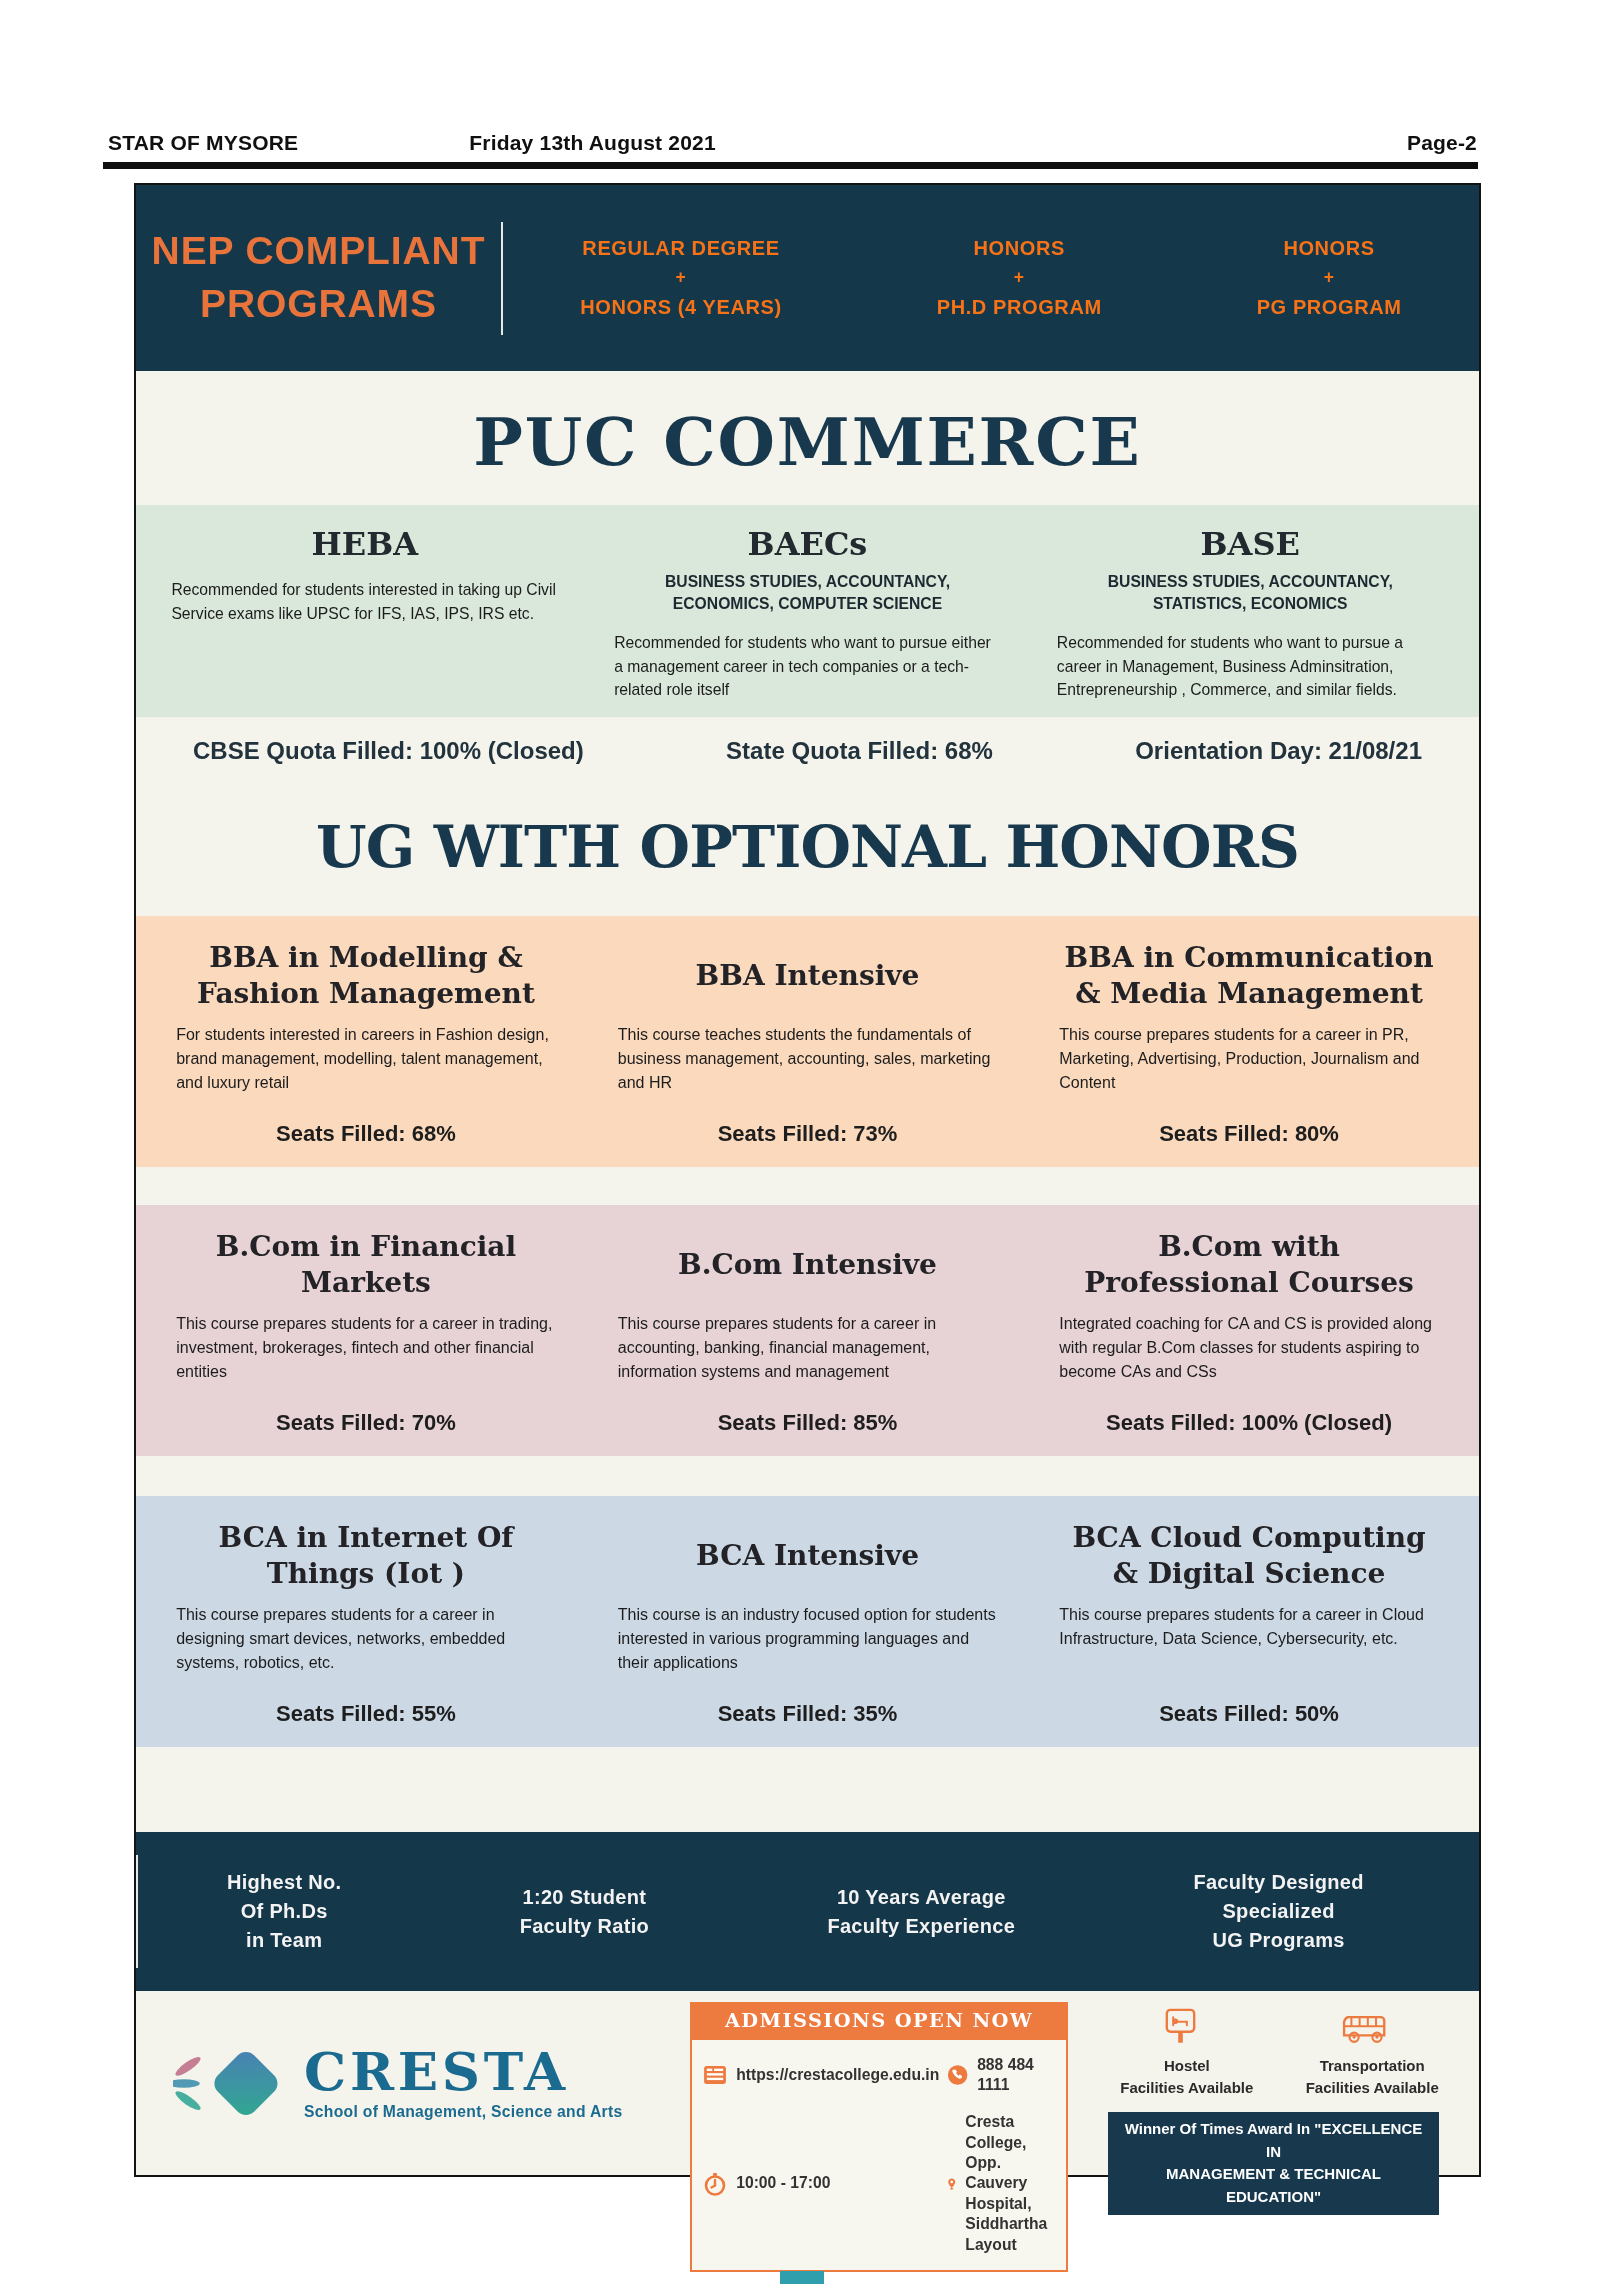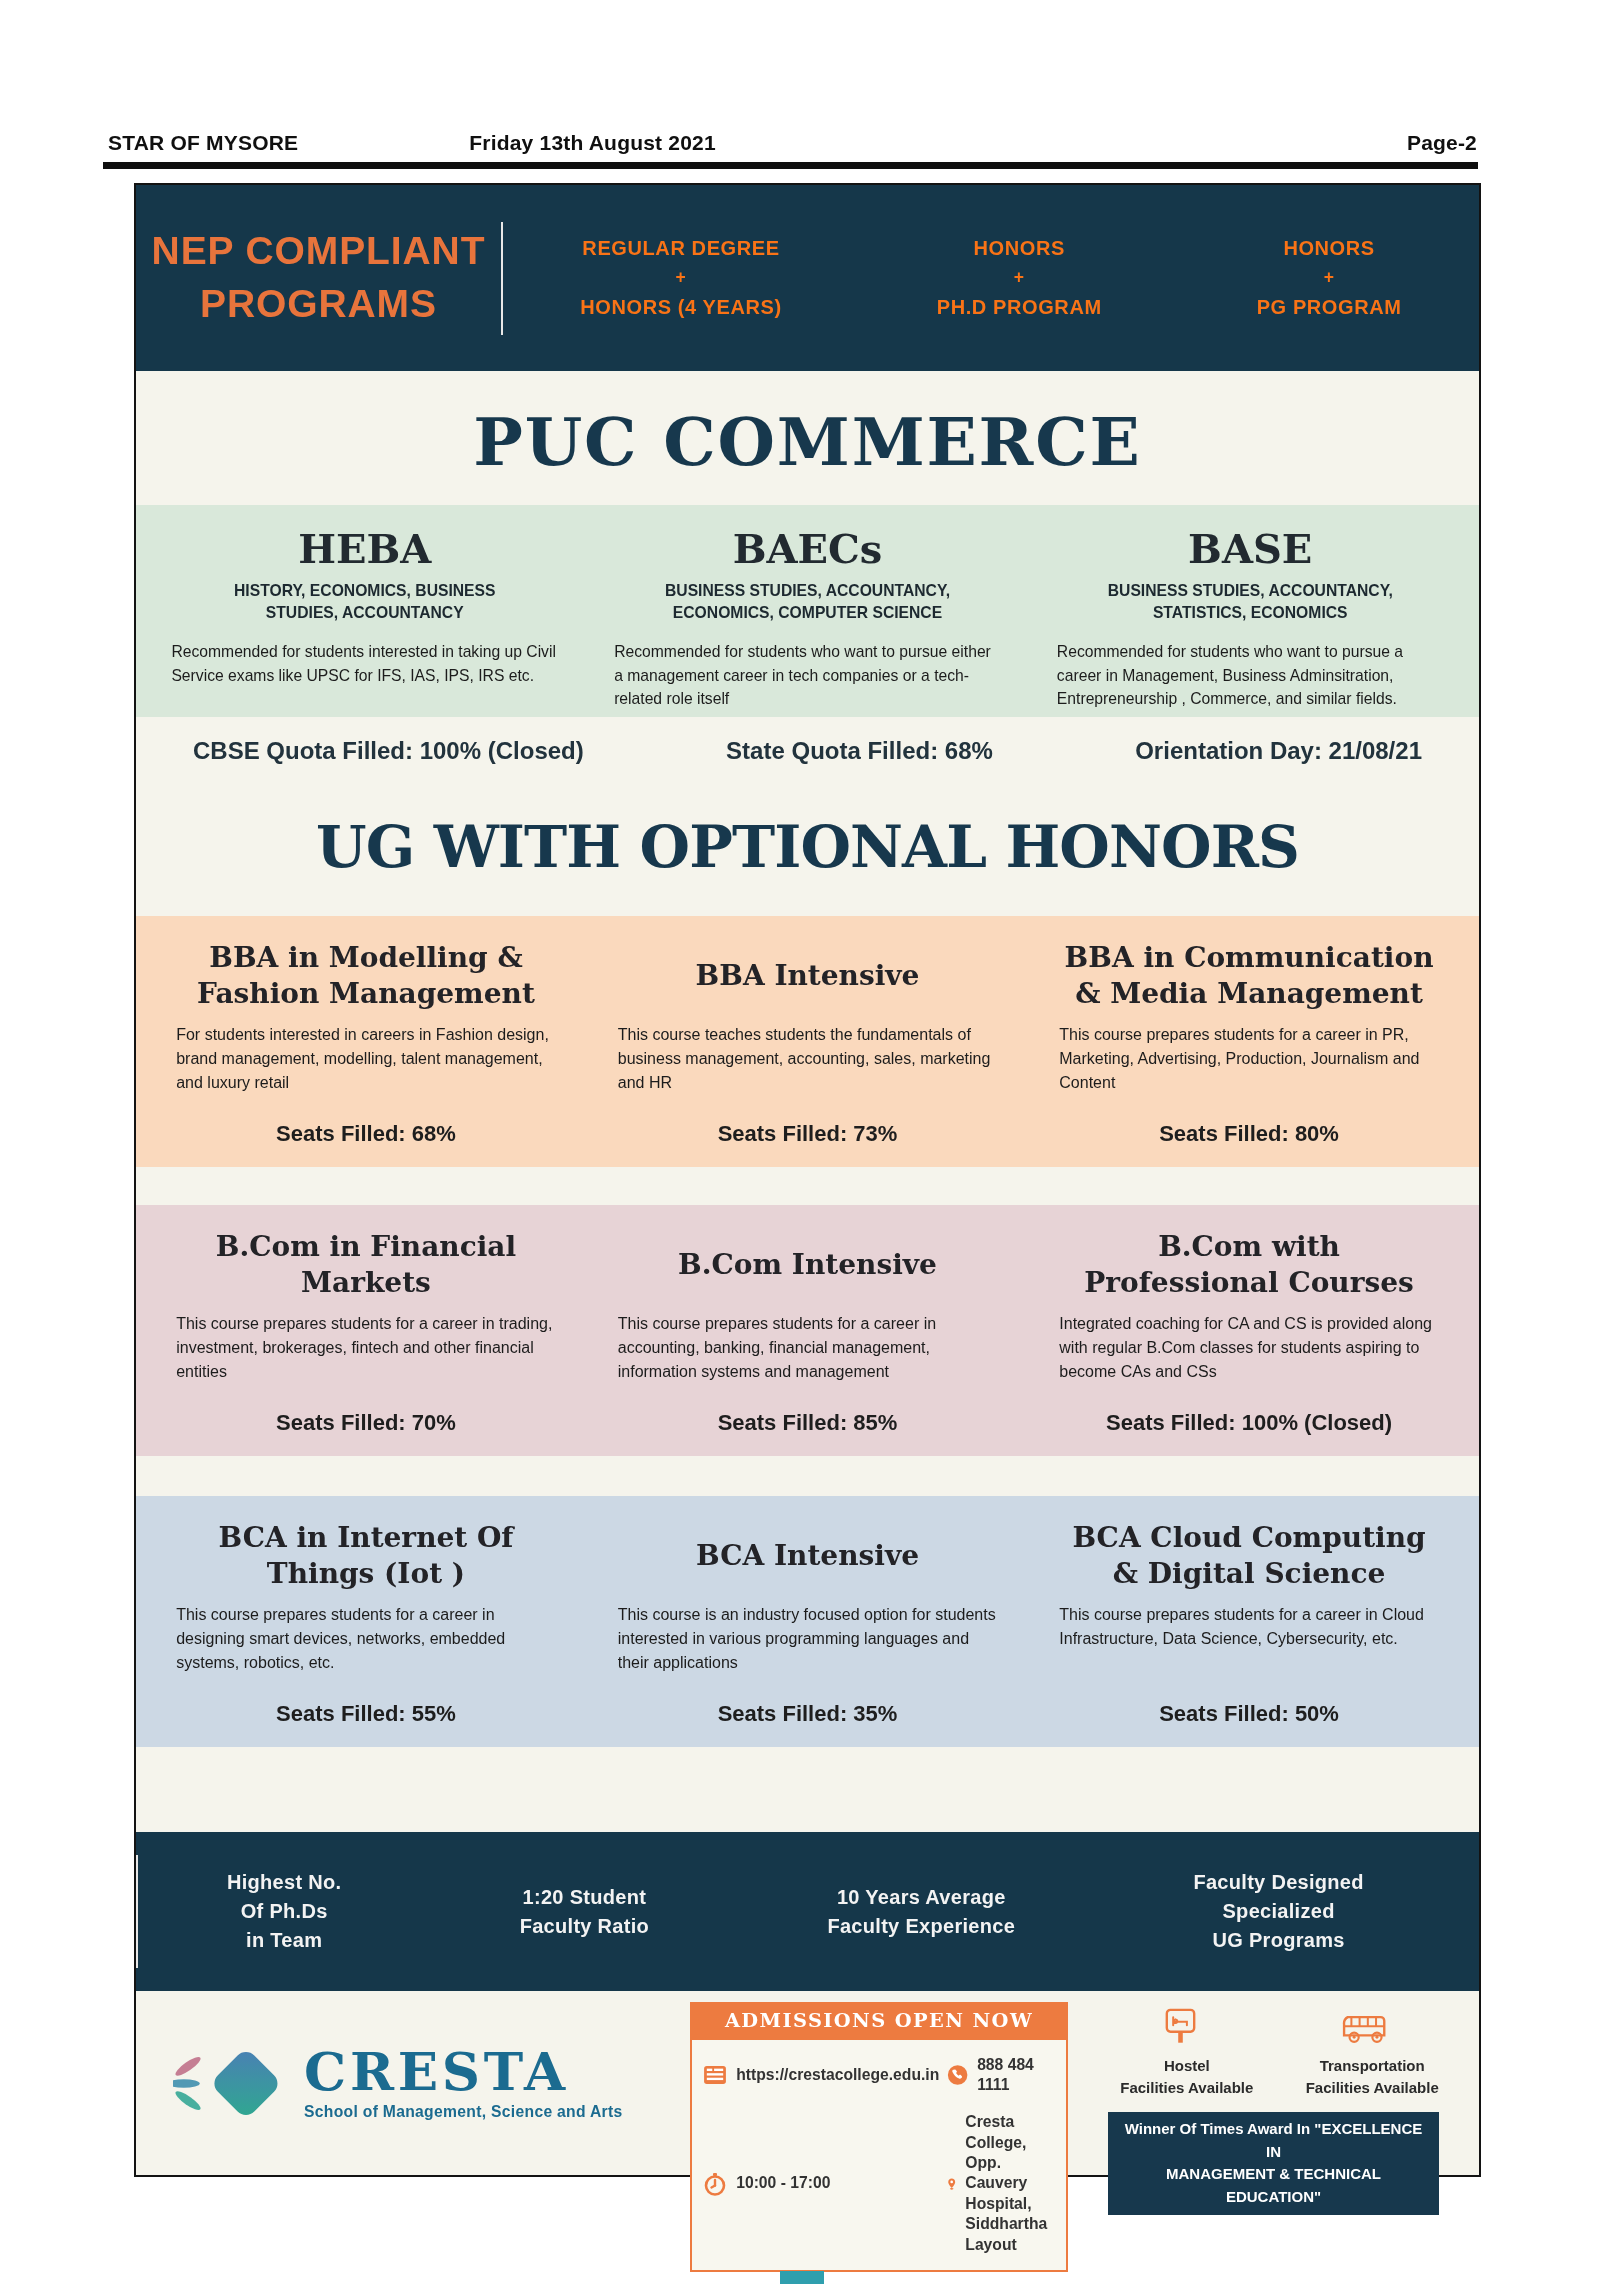--- a/index.html
+++ b/index.html
@@ -24,21 +24,21 @@
   .vdiv{width:1.8px;height:113px;background:#e8e8e8;}
   .nep-cols{flex:1;display:flex;justify-content:space-around;align-items:center;}
   .nep-col{text-align:center;color:#f97316;font-weight:bold;font-size:20px;letter-spacing:0.6px;line-height:1.55;}
   .nep-col .plus{font-size:17.5px;font-weight:bold;}
 
   
   .puc-title{top:218px;text-align:center;font-family:"DejaVu Serif",serif;font-weight:bold;
              font-size:66px;color:#17384d;letter-spacing:1.8px;}
   .streams{top:320px;height:212px;background:#d9e8da;display:flex;padding:0 7.4px;box-sizing:border-box;}
   .stream{flex:1;padding:14.8px 28px 0;box-sizing:border-box;}
-  .stream-name{text-align:center;font-family:"DejaVu Serif",serif;font-weight:bold;font-size:40px;color:#222a30;margin:5.5px 0 7.4px;}
+  .stream-name{text-align:center;font-family:"DejaVu Serif",serif;font-weight:bold;font-size:32px;color:#222a30;margin:5.5px 0 7.4px;}
   .stream-subjects{text-align:center;font-weight:bold;font-size:15.7px;color:#1d2930;line-height:1.45;}
   .stream-desc{font-size:15.7px;line-height:1.5;color:#1c1c1c;margin-top:14.8px;}
 
   
   .stats{top:552px;display:flex;justify-content:space-between;padding:0 57px;
          font-weight:bold;font-size:24px;color:#22333d;}
 
   
   .ug-title{top:628px;text-align:center;font-family:"DejaVu Serif",serif;font-weight:bold;
             font-size:58px;color:#17384d;letter-spacing:-0.9px;white-space:nowrap;}
@@ -116,22 +116,20 @@
         <div>PG PROGRAM</div>
       </div>
     </div>
   </div>
 
   <div class="band puc-title">PUC COMMERCE</div>
 
   <div class="band streams">
     <div class="stream">
       <div class="stream-name">HEBA</div>
-      <div class="stream-subjects pl">HISTORY, ECONOMICS, BUSINESS
-STUDIES, ACCOUNTANCY</div>
       <div class="stream-desc">Recommended for students interested in taking up Civil Service exams like UPSC for IFS, IAS, IPS, IRS etc.</div>
     </div>
     <div class="stream">
       <div class="stream-name">BAECs</div>
       <div class="stream-subjects pl">BUSINESS STUDIES, ACCOUNTANCY,
 ECONOMICS, COMPUTER SCIENCE</div>
       <div class="stream-desc">Recommended for students who want to pursue either a management career in tech companies or a tech-related role itself</div>
     </div>
     <div class="stream">
       <div class="stream-name">BASE</div>

